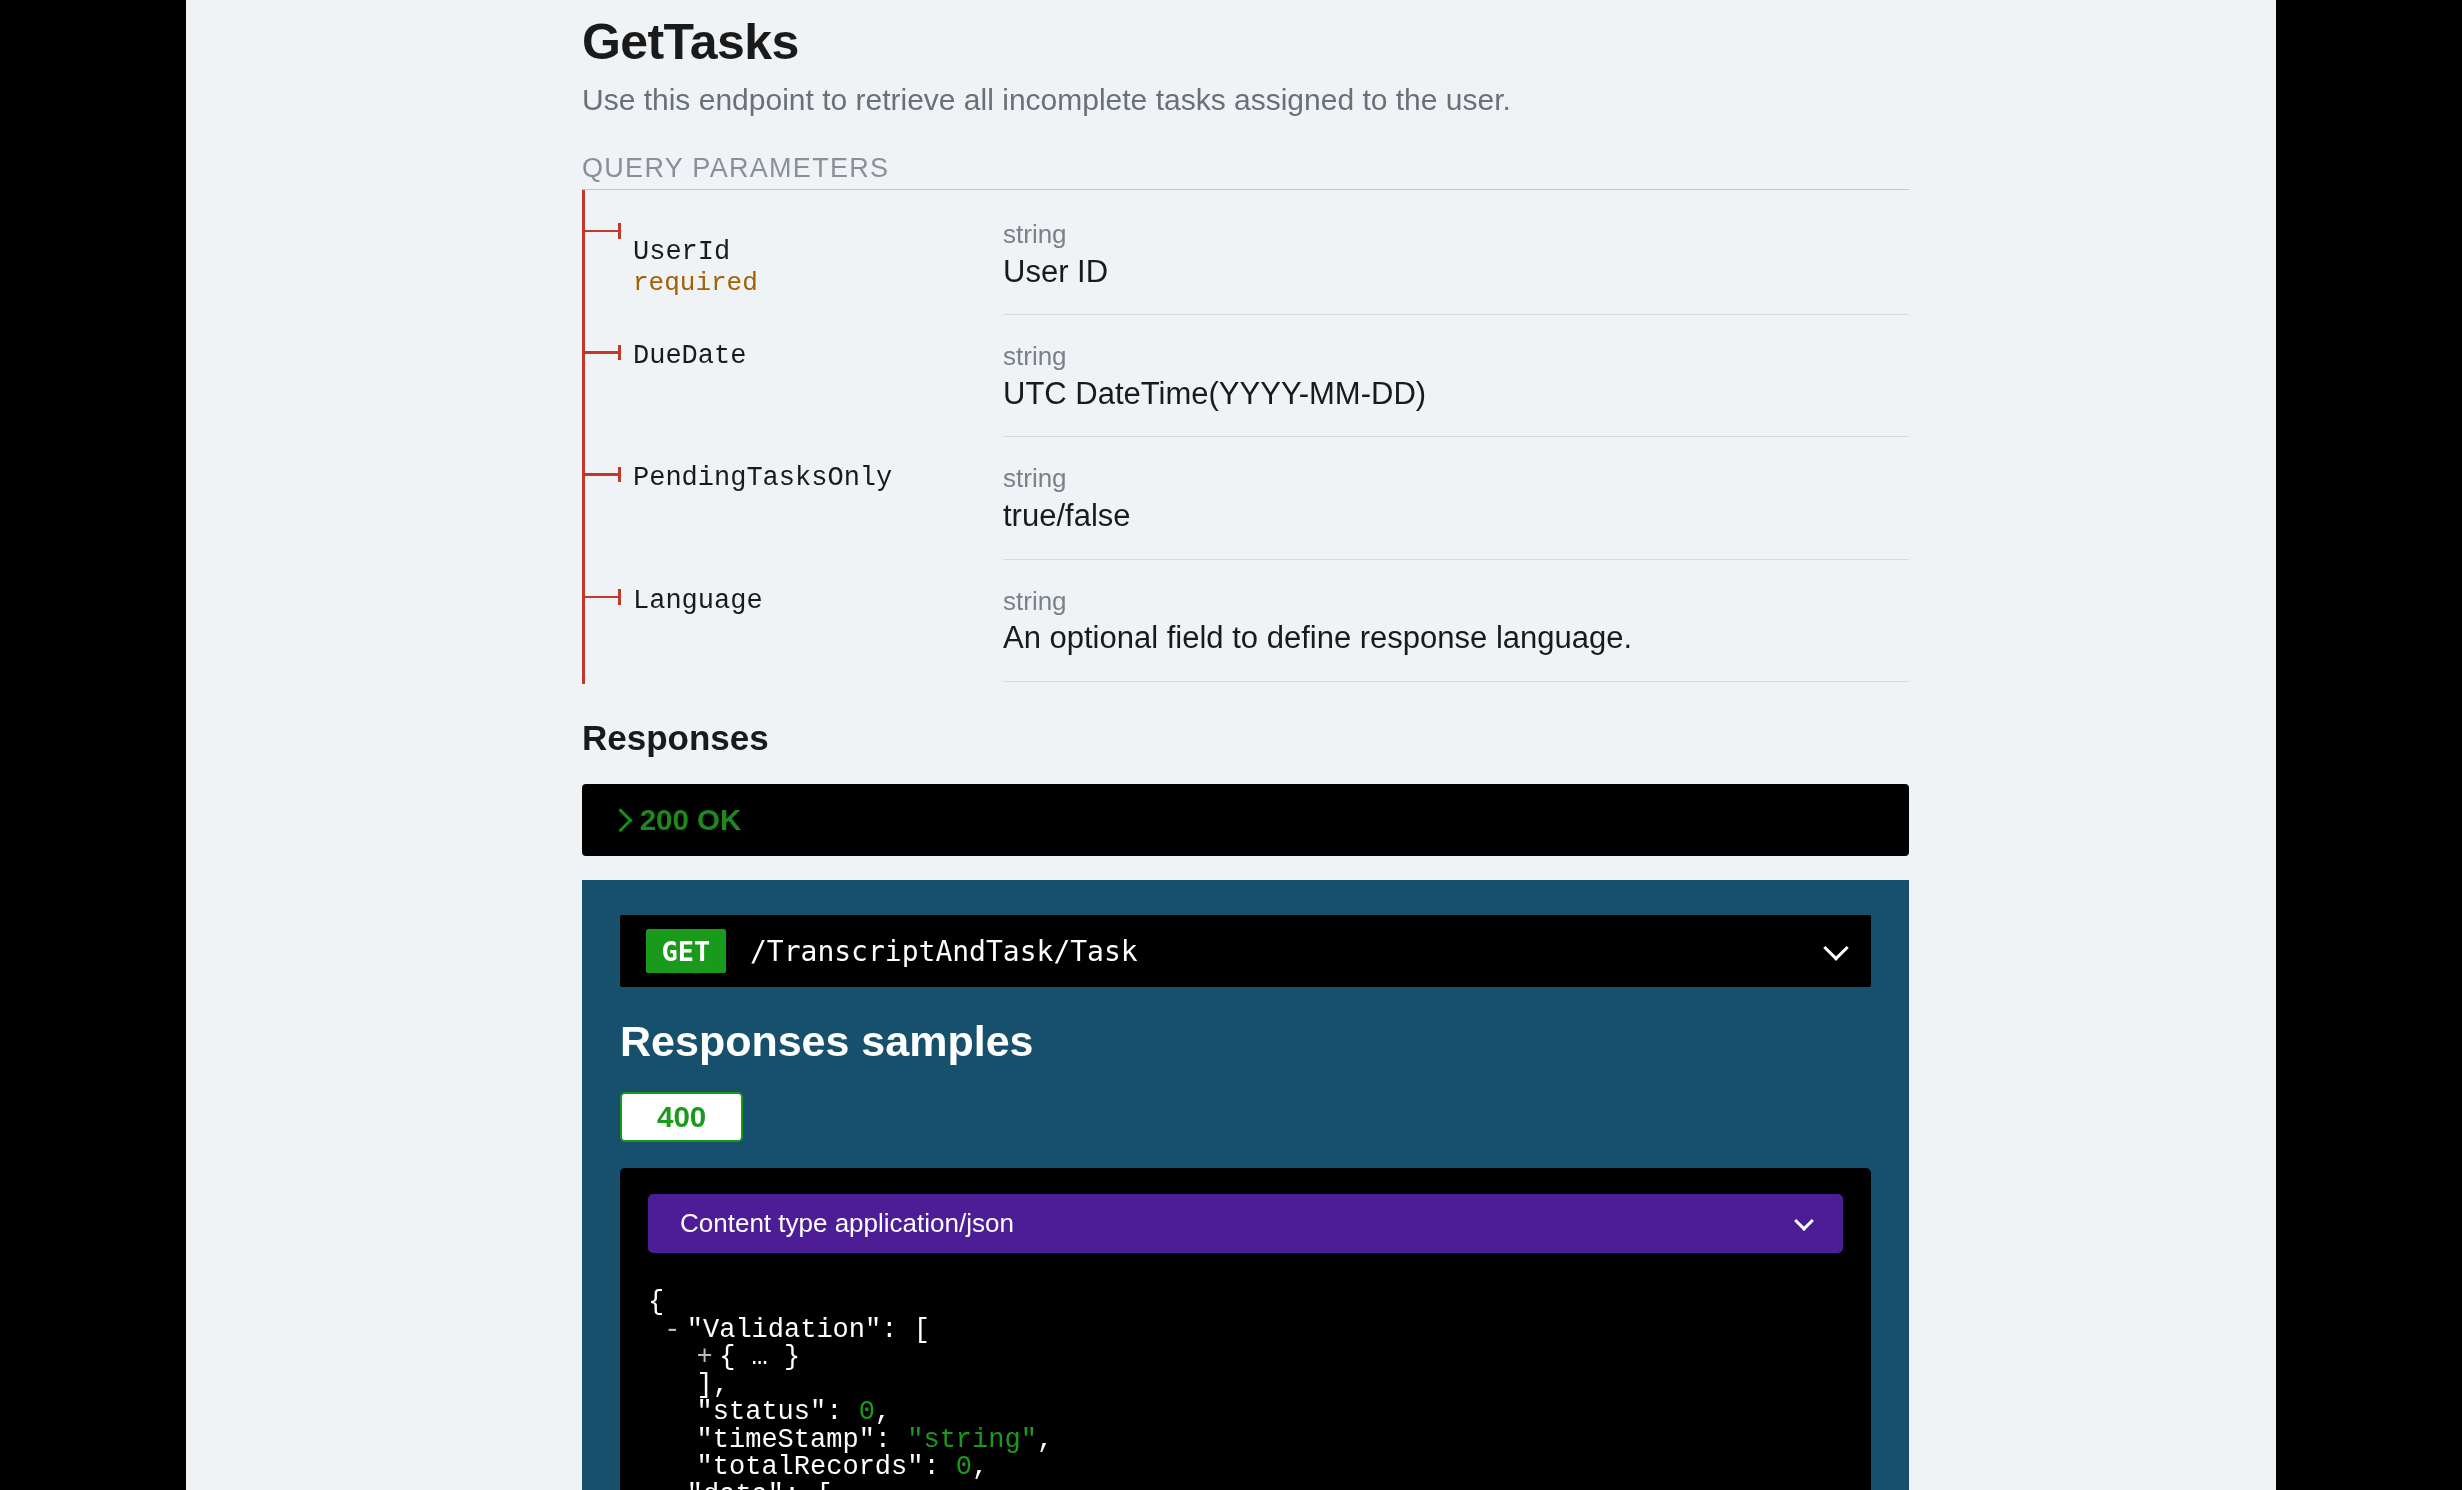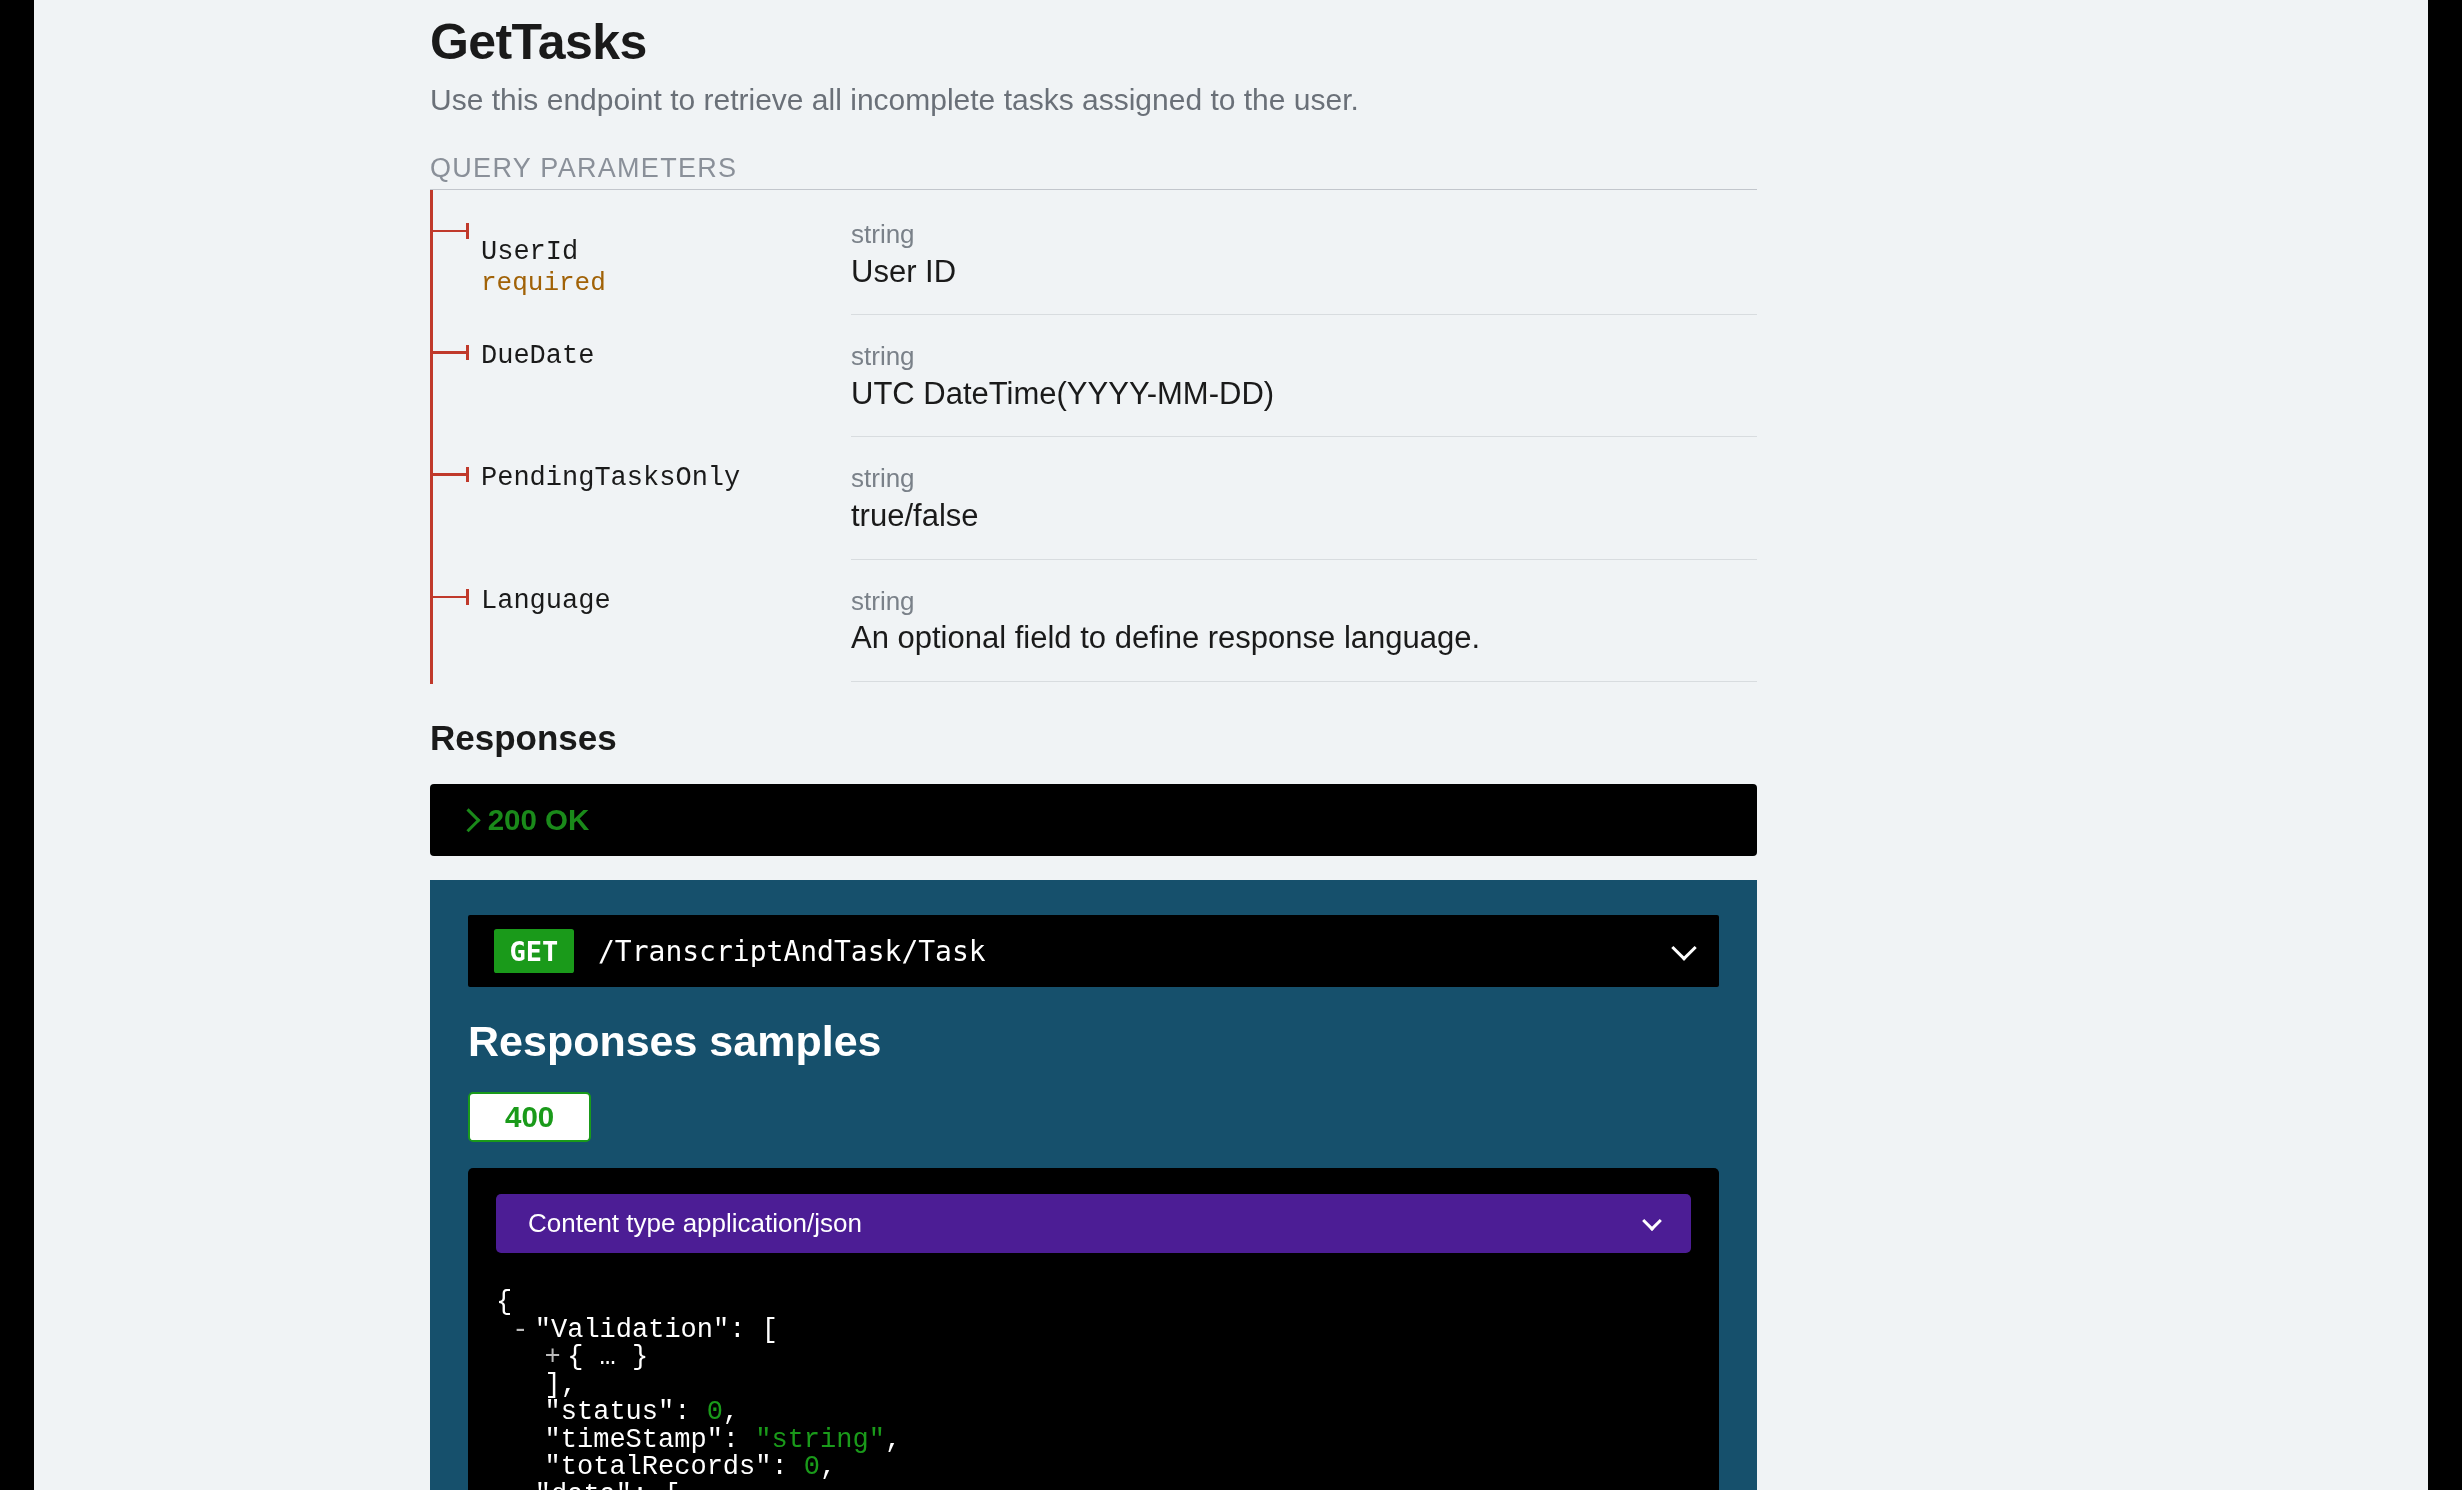--- a/index.html
+++ b/index.html
@@ -7,21 +7,21 @@
   body {
     background: #000;
     font-family: -apple-system, BlinkMacSystemFont, "Segoe UI", Helvetica, Arial, sans-serif;
     font-size: 26px;
     color: #1a1a1a;
     display: flex;
     justify-content: center;
   }
   .page {
     background: #f0f3f5;
-    width: 2394px;
+    width: 2090px;
     min-height: 100%;
     padding-top: 13px;
     position: relative;
   }
   .content {
     width: 1327px;
     margin-left: 396px;
   }
   h1.title {
     font-size: 50px;

